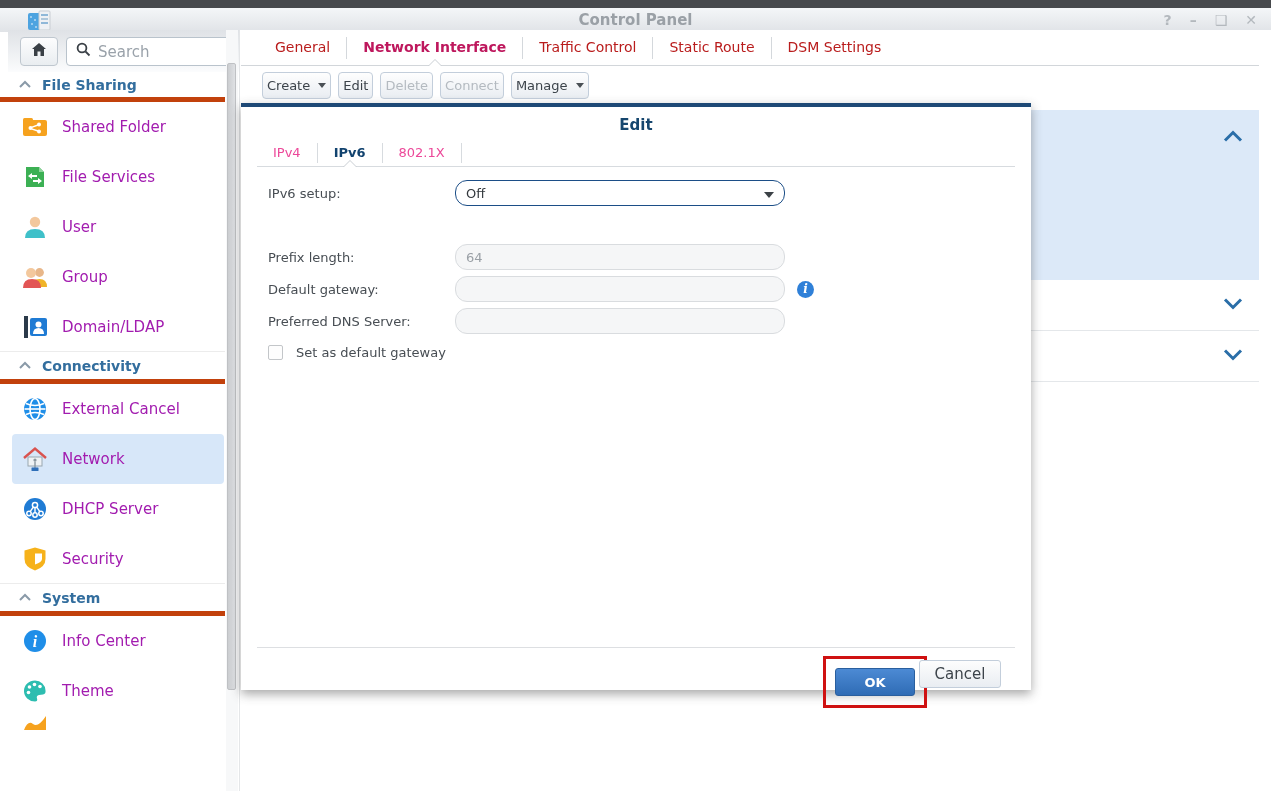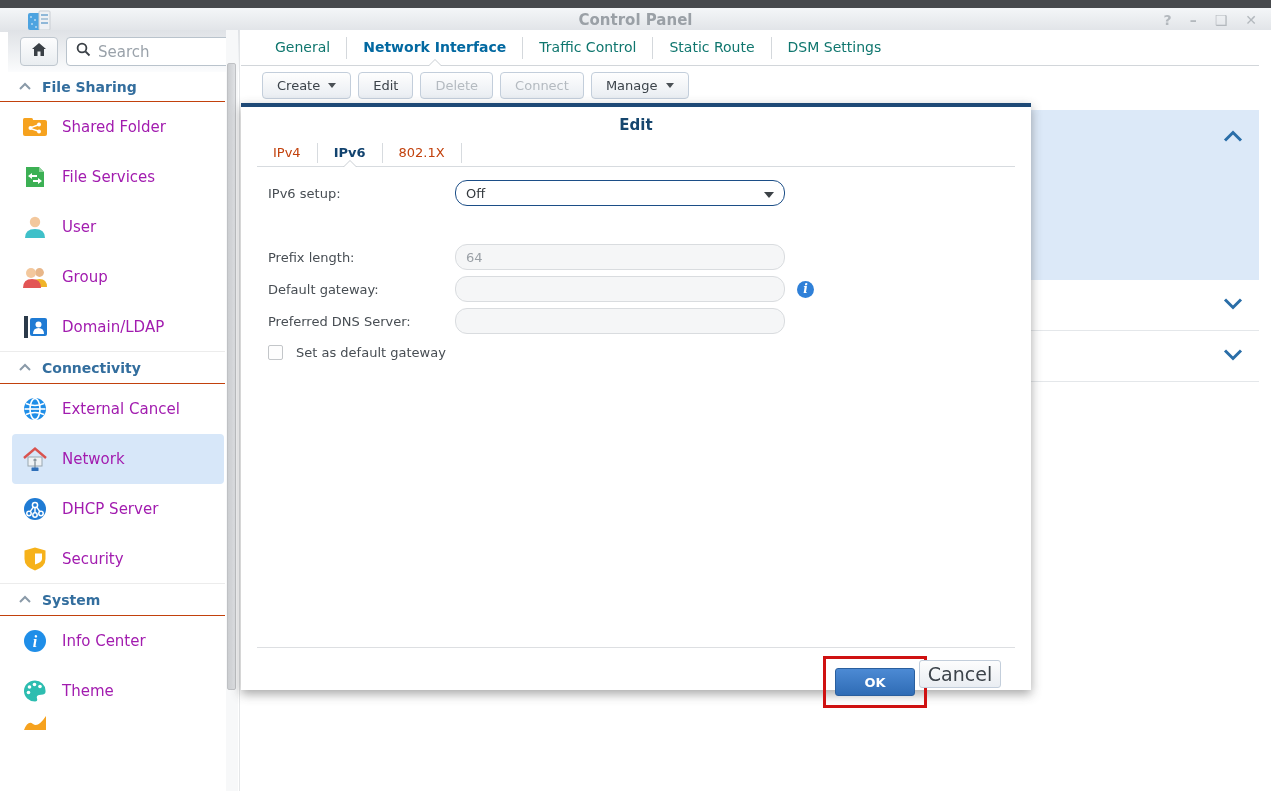--- a/index.html
+++ b/index.html
@@ -20,64 +20,64 @@
     background:linear-gradient(#dfe2e6,#fbfcfd);margin-left:8px; }
   .home-btn { position:absolute; left:12px; top:7px; width:38px; height:29px;
     border:1px solid #bfc7cf; border-radius:4px; background:linear-gradient(#fdfdfe,#e9edf0);
     display:flex; align-items:center; justify-content:center; }
   .search-box { position:absolute; left:58px; top:7px; width:166px; height:29px;
     border:1px solid #b9c3cc; border-radius:4px; background:#fff;
     display:flex; align-items:center; padding-left:9px; gap:7px; }
   .search-box .ph { font-size:15px; color:#9aa2aa; }
   .sidebar { position:absolute; left:0; top:72px; width:225px; bottom:0; background:#fff; overflow:hidden; }
   .sec-header { height:30px; display:flex; align-items:center; gap:10px; padding-left:18px;
-    font-size:14px; font-weight:bold; color:#336e9e; border-bottom:1px solid #c2410c; }
+    font-size:14px; font-weight:bold; color:#336e9e; border-bottom:5px solid #c2410c; }
   .sec-header.later { border-top:1px solid #ececec; margin-top:-1px; height:33px; }
   .side-item { height:50px; display:flex; align-items:center; margin:0 1px 0 12px;
     padding-left:10px; border-radius:4px; cursor:pointer; }
   .side-item .ic { width:26px; height:26px; margin-right:14px; flex:0 0 26px; }
   .side-item .lbl { font-size:15px; color:#a21caf; }
   .side-item.selected { background:#d7e7f9; }
   .partial-item { height:26px; display:flex; align-items:flex-start; margin-left:12px; padding-left:10px; }
   .sidebar-scroll { position:absolute; left:226px; top:30px; width:12px; bottom:0; background:#f7f8f9; }
   .sidebar-scroll .thumb { position:absolute; left:1px; top:33px; width:9px; height:627px;
     background:linear-gradient(90deg,#cbcdd0,#dfe1e4); border:1px solid #bfc1c4; border-radius:2px; }
   
   .main { position:absolute; left:239px; top:30px; right:0; bottom:0; background:#fff; border-left:1px solid #e4e6e8;}
   .tabbar { position:absolute; left:1px; right:12px; top:0; height:36px; border-bottom:1px solid #d2d6da;
     display:flex; align-items:center; padding-left:18px; }
-  .tab { position:relative; padding:0 16px; line-height:35px; font-size:14px; color:#0f766e; cursor:pointer; }
-  .tab.active { font-weight:bold; color:#0369a1; }
+  .tab { position:relative; padding:0 16px; line-height:35px; font-size:14px; color:#b91c1c; cursor:pointer; }
+  .tab.active { font-weight:bold; color:#be185d; }
   .tab.active::before { content:""; position:absolute; left:50%; bottom:-1px; transform:translateX(-50%);
     border:7px solid transparent; border-bottom:7px solid #c9ced3; }
   .tab.active::after { content:""; position:absolute; left:50%; bottom:-1px; transform:translateX(-50%);
     border:6px solid transparent; border-bottom:6px solid #ffffff; }
   .tab-div { width:1px; height:22px; background:#d4d8dc; }
   
   .toolbar { position:absolute; left:1px; top:42px; height:30px; display:flex; gap:7px; padding-left:21px; }
-  .tbtn { height:27px; padding:0 14px; border:1px solid #c3cedb; border-radius:4px;
+  .tbtn { height:27px; padding:0 4px; border:1px solid #c3cedb; border-radius:4px;
     background:linear-gradient(#fefefe,#e9edf2); font-size:13px; color:#3c434a;
     display:flex; align-items:center; gap:8px; cursor:pointer; }
   .tbtn.disabled { color:#b4bac0; cursor:default; }
   .caret-down { width:0; height:0; border-left:4px solid transparent; border-right:4px solid transparent;
     border-top:5px solid #4a5055; }
   
   .bg-panels { position:absolute; left:21px; right:12px; top:80px; z-index:1; }
   .panel-expanded { height:170px; background:#dce9f8; position:relative; }
   .panel-row { height:51px; background:#fff; border-bottom:1px solid #e4e7ea; position:relative; }
   .panel-chev { position:absolute; right:14px; top:50%; transform:translateY(-50%); }
   .panel-expanded .panel-chev { top:28px; }
   
   .dialog { position:absolute; left:241px; top:103px; width:790px; height:587px; z-index:10;
     background:#fff; border-top:4px solid #1e4976; box-shadow:0 4px 10px rgba(60,60,60,.45); }
   .dlg-title { position:absolute; left:0; right:0; top:9px; text-align:center;
     font-size:15px; font-weight:bold; color:#16466e; }
   .dlg-tabbar { position:absolute; left:16px; right:16px; top:32px; height:28px;
     border-bottom:1px solid #d7dbdf; display:flex; align-items:center; }
-  .dtab { position:relative; padding:0 16px; line-height:27px; font-size:13px; color:#c2410c; cursor:pointer; }
+  .dtab { position:relative; padding:0 16px; line-height:27px; font-size:13px; color:#ec4899; cursor:pointer; }
   .dtab.active { font-weight:bold; color:#12436f; }
   .dtab.active::before { content:""; position:absolute; left:50%; bottom:-1px; transform:translateX(-50%);
     border:7px solid transparent; border-bottom:7px solid #c9ced3; }
   .dtab.active::after { content:""; position:absolute; left:50%; bottom:-1px; transform:translateX(-50%);
     border:6px solid transparent; border-bottom:6px solid #ffffff; }
   .dtab-div { width:1px; height:20px; background:#d7dbdf; }
   .drow { position:absolute; left:27px; right:27px; height:22px; display:flex; align-items:center; }
   .drow .flabel { width:187px; font-size:13px; color:#474d53; }
   .field { width:330px; height:26px; border-radius:12px; font-size:13px;
     display:flex; align-items:center; padding:0 10px; }
@@ -93,21 +93,21 @@
   .chk-row { position:absolute; left:27px; top:238px; display:flex; align-items:center; gap:13px; }
   .checkbox { width:15px; height:15px; border:1px solid #c3c6c9; background:#fdfdfd; border-radius:2px; }
   .chk-label { font-size:13px; color:#474d53; }
   .dlg-footer-line { position:absolute; left:16px; right:16px; top:540px; height:1px; background:#dddfe2; }
   .ok-wrap { position:absolute; left:582px; top:549px; border:3px solid #cf1111; padding:9px; }
   .btn-ok { width:80px; height:28px; border:1px solid #2a5f9e; border-radius:3px;
     background:linear-gradient(#4c8ad4,#2f6cb5); color:#fff; font-size:13px; font-weight:bold;
     display:flex; align-items:center; justify-content:center; cursor:pointer; }
   .btn-cancel { position:absolute; left:678px; top:553px; width:82px; height:28px;
     border:1px solid #c3cedb; border-radius:3px; background:linear-gradient(#fdfdfd,#e9edf2);
-    color:#3c434a; font-size:19px; display:flex; align-items:center; justify-content:center; cursor:pointer; }
+    color:#3c434a; font-size:15px; display:flex; align-items:center; justify-content:center; cursor:pointer; }
 </style>
 </head>
 <body>
 
 <div class="desktop-strip"></div>
 
 <div class="titlebar">
   <span class="app-icon">
     <svg width="24" height="22" viewBox="0 0 24 22">
       <rect x="0" y="3" width="14" height="17" rx="2" fill="#4da3e0"></rect>

